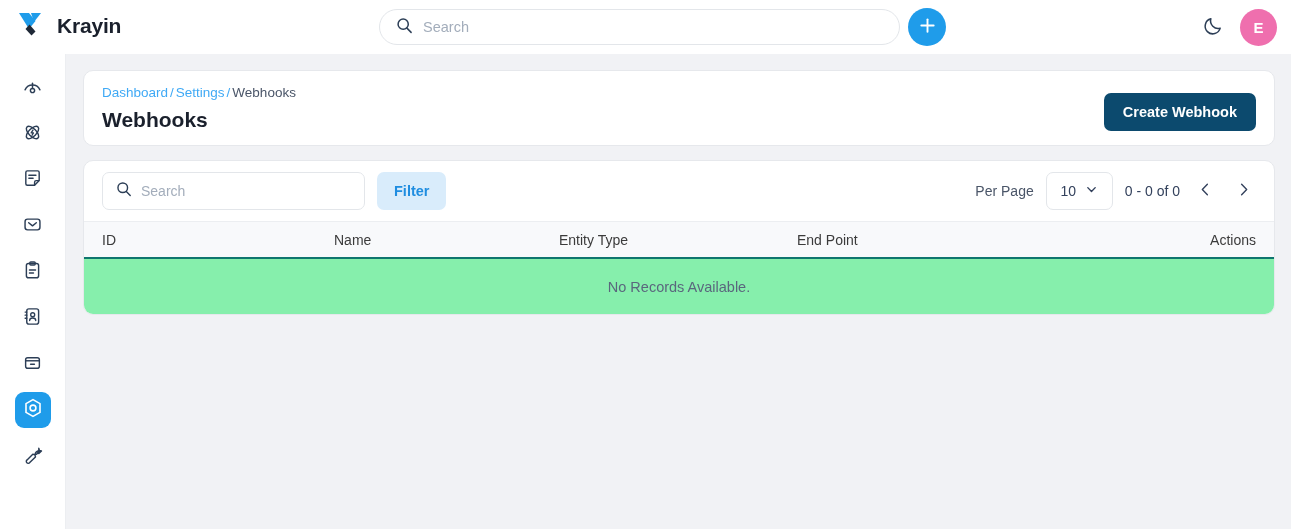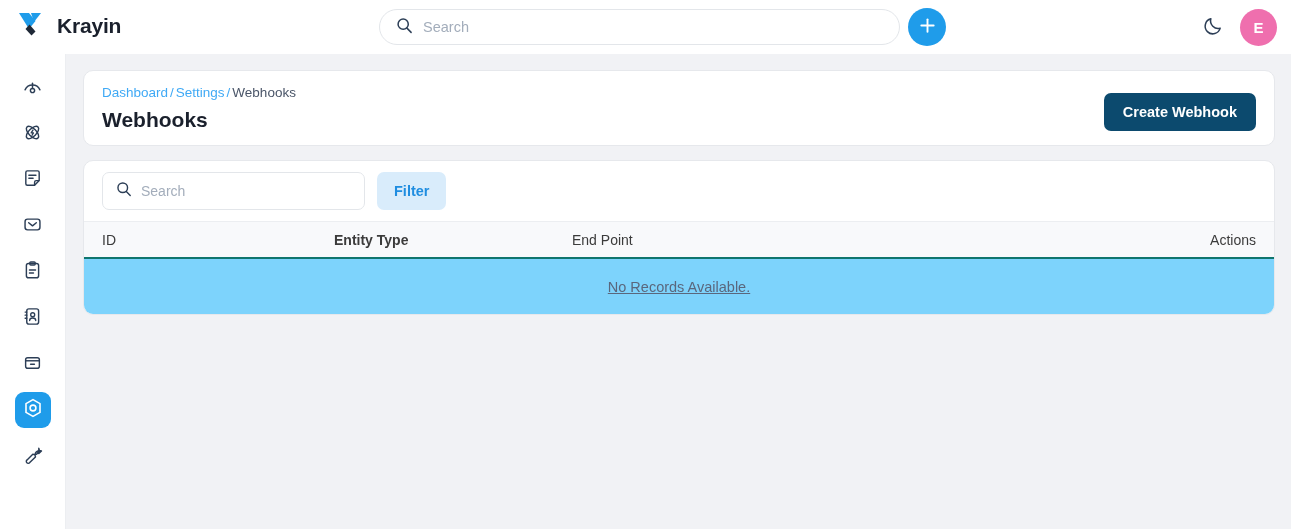--- a/index.html
+++ b/index.html
@@ -156,30 +156,29 @@
     display: flex; align-items: center;
     height: 38px;
     background: #f8f9fb;
     border-top: 1px solid #eceef1;
     border-bottom: 2px solid #0f766e;
     padding: 0 18px;
     font-size: 14px; color: #3b3b3b;
   }
   .th-id   { width: 232px; }
   .th-name { width: 225px; }
-  .th-ent  { width: 238px; font-weight: bold; }
+  .th-ent  { width: 238px; }
   .th-end  { flex: 1; }
   .th-act  { text-align: right; }
 
   .empty-row {
     height: 55px;
     display: flex; align-items: center; justify-content: center;
     font-size: 14.5px; color: #5a677d;
-    background: #7dd3fc;
-    text-decoration: underline;
+    background: #86efac;
   }
 </style>
 </head>
 <body>
 
 <div class="topbar">
 
   <div class="brand">
     <span>
       <svg width="30" height="26" viewBox="0 0 30 26">
@@ -335,24 +334,51 @@
           <svg width="16" height="16" viewBox="0 0 18 18">
             <circle cx="7.6" cy="7.6" r="5.4" fill="none" stroke="#2c3e56" stroke-width="1.6"></circle>
             <line x1="11.6" y1="11.8" x2="16" y2="16.3" stroke="#2c3e56" stroke-width="1.6" stroke-linecap="round"></line>
           </svg>
         </span>
         <input type="text" value="" placeholder="Search" style="">
       </div>
 
       <button class="filter-btn">Filter</button>
 
+      <div class="pager">
+        <span class="perpage-lbl">Per Page</span>
+        <div class="perpage-sel">
+          <span>10</span>
+          <span>
+            <svg width="13" height="13" viewBox="0 0 14 14">
+              <path d="M3 5 L7 9.2 L11 5" fill="none" stroke="#33415c" stroke-width="1.5" stroke-linecap="round" stroke-linejoin="round"></path>
+            </svg>
+          </span>
+        </div>
+        <span class="count">0 - 0 of 0</span>
+        <button class="pg-arrow">
+          <span>
+            <svg width="15" height="15" viewBox="0 0 16 16">
+              <path d="M10 2.5 L4.6 8 L10 13.5" fill="none" stroke="#33415c" stroke-width="1.5" stroke-linecap="round" stroke-linejoin="round"></path>
+            </svg>
+          </span>
+        </button>
+        <button class="pg-arrow">
+          <span>
+            <svg width="15" height="15" viewBox="0 0 16 16">
+              <path d="M6 2.5 L11.4 8 L6 13.5" fill="none" stroke="#33415c" stroke-width="1.5" stroke-linecap="round" stroke-linejoin="round"></path>
+            </svg>
+          </span>
+        </button>
+      </div>
     </div>
 
     <div class="thead">
       <div class="th-id">ID</div>
+      <div class="th-name">Name</div>
       <div class="th-ent">Entity Type</div>
       <div class="th-end">End Point</div>
       <div class="th-act">Actions</div>
     </div>
 
     <div class="empty-row">No Records Available.</div>
   </div>
 </div>
 
 </body></html>

